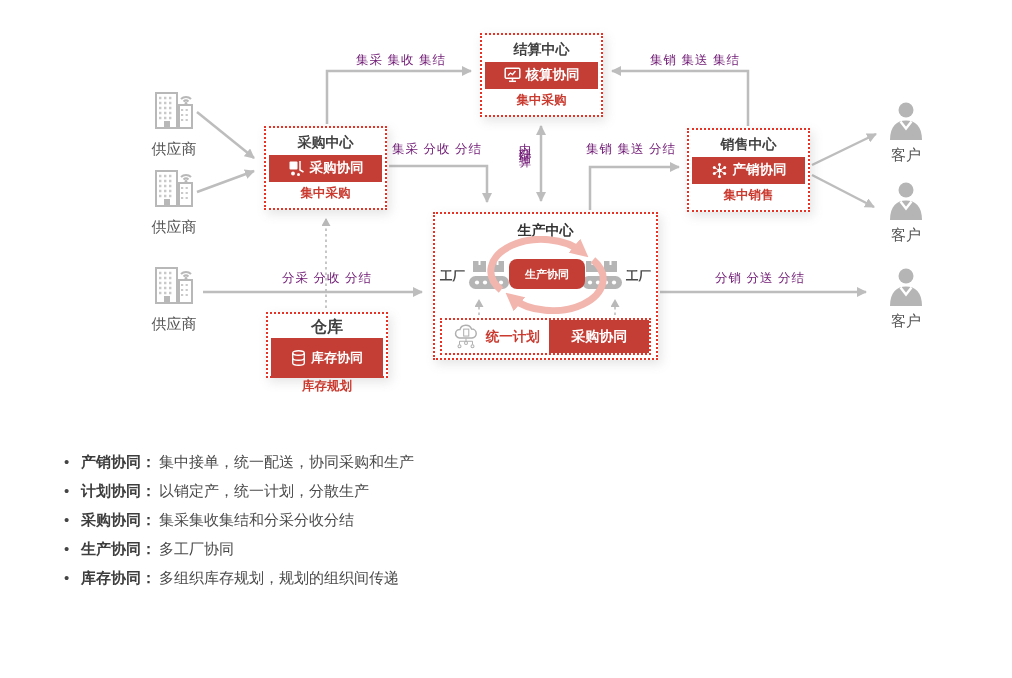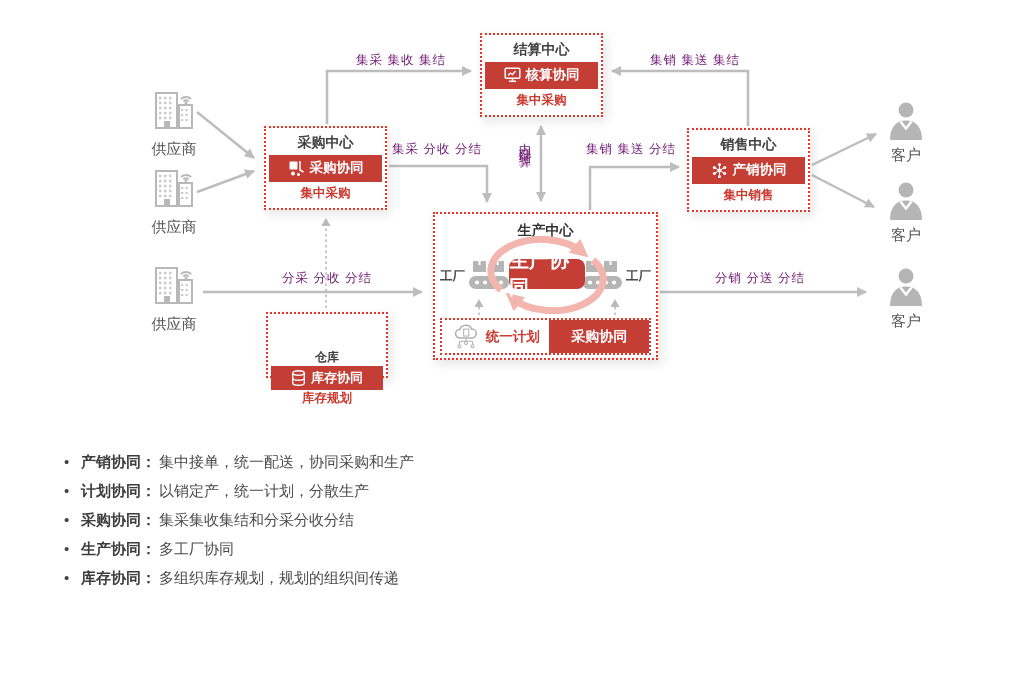--- a/index.html
+++ b/index.html
@@ -15,35 +15,35 @@
   .actor .actor-label{margin-top:2px;font-size:15px;color:#555;}
   .node{position:absolute;background:#fff;border:2px dotted #e73225;box-sizing:border-box;
         display:flex;flex-direction:column;padding:3px;
         box-shadow:3px 4px 10px rgba(110,110,110,.18);}
   .node-title{flex:1;display:flex;align-items:center;justify-content:center;
         font-size:14px;font-weight:bold;color:#404040;}
   .chip{height:27px;background:#c43e35;color:#fff;display:flex;align-items:center;
         justify-content:center;gap:5px;font-size:13.5px;font-weight:bold;flex:none;}
   .node-sub{flex:1;display:flex;align-items:center;justify-content:center;
         font-size:12.5px;font-weight:bold;color:#ca3a2f;}
-  .node.small .node-title{font-size:12px;margin-top:32px;}
-  .node.small .chip{height:24px;font-size:13px;}
+  .node.small .node-title{font-size:16px;}
+  .node.small .chip{height:40px;font-size:13px;}
   
   .node.prod{padding:0;}
   .prod-title{position:absolute;left:0;right:0;top:8px;text-align:center;
         font-size:14px;font-weight:bold;color:#333;}
   .prod-wires{position:absolute;left:0;top:0;}
   .factory{position:absolute;top:46px;display:flex;align-items:center;gap:3px;}
   .factory.left{left:5px;}
   .factory.right{right:5px;}
   .factory-label{font-size:12.5px;font-weight:600;color:#4a4a4a;}
   .cycle{position:absolute;left:52px;top:22px;}
   .cycle-chip{position:absolute;left:74px;top:45px;width:76px;height:30px;
         background:#c43e35;border-radius:8px;color:#fff;display:flex;align-items:center;
-        justify-content:center;font-size:20px;font-weight:bold;}
+        justify-content:center;font-size:11px;font-weight:bold;text-align:center;}
   .planbox{position:absolute;left:5px;right:5px;top:104px;height:37px;
         border:2px dotted #e73225;box-sizing:border-box;display:flex;background:#fff;}
   .plan-left{flex:1.08;display:flex;align-items:center;justify-content:center;gap:6px;
         font-size:13.5px;font-weight:bold;color:#ca3a2f;}
   .plan-right{flex:1;background:#c43e35;color:#fff;display:flex;align-items:center;
         justify-content:center;font-size:14px;font-weight:bold;}
   
   .legend{position:absolute;left:64px;top:452px;margin:0;padding:0;list-style:none;}
   .legend li{position:relative;padding-left:17px;margin-bottom:9px;font-size:15px;
         line-height:20px;color:#4a4a4a;}

